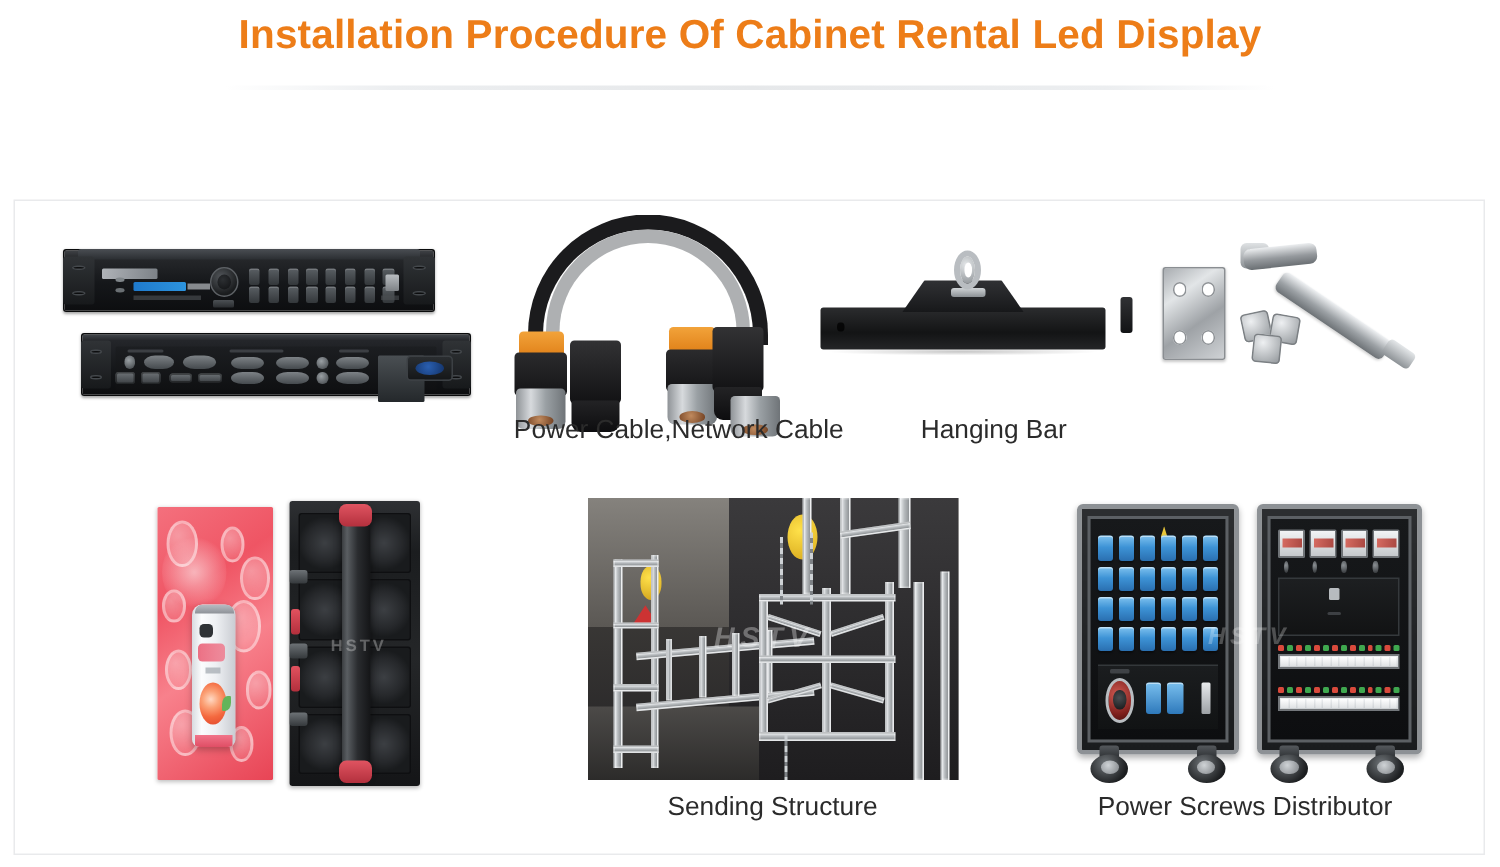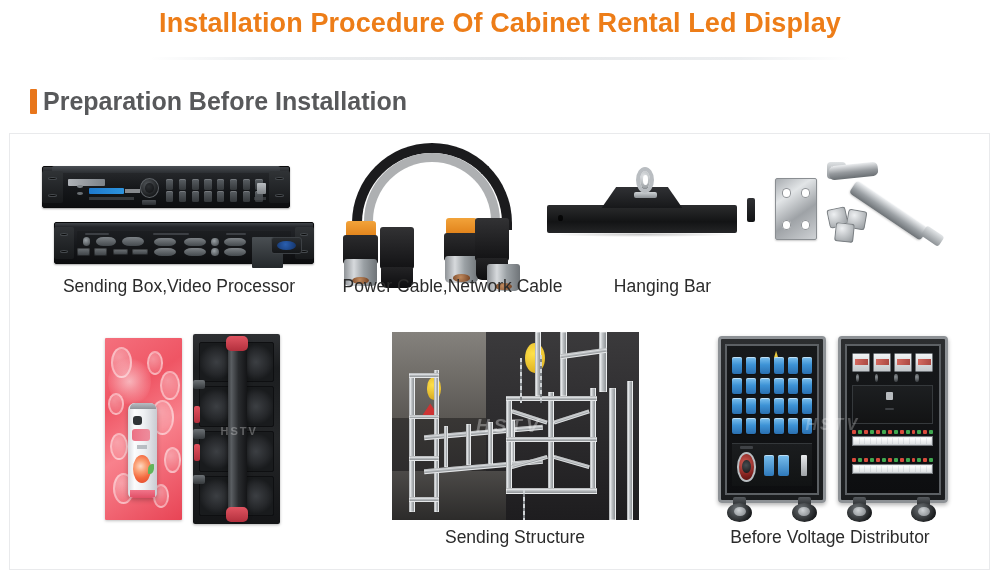--- a/index.html
+++ b/index.html
@@ -318,24 +318,20 @@
     letter-spacing:3px;font-style:italic;}
 </style>
 </head>
 <body>
 
 <div class="page">
 
   <div class="main-title">Installation Procedure Of Cabinet Rental Led Display</div>
   <div class="title-rule"></div>
 
-  <div class="section-head">
-    <div class="section-bar"></div>
-    <div class="section-title">Preparation Before Installation</div>
-  </div>
 
   <div class="frame">
 
     <div class="row row-1">
 
       <div class="cell" style="left:24px;top:0;width:290px;height:185px;">
         <div class="art vp" style="left:8px;top:32px;width:248px;height:42px;">
           <div class="vp-body"></div>
           <div class="vp-top"></div>
           <div class="vp-ear l">
@@ -406,21 +402,20 @@
           <div class="vpb-dport" style="left:65.5%;top:38%;width:8.5%;height:20%;"></div>
           <div class="vpb-dport" style="left:65.5%;top:62%;width:8.5%;height:18%;"></div>
           <div class="vpb-rj" style="left:76%;top:36%;width:9%;height:42%;">
             <span></span>
               <span></span>
               <span></span>
               <span></span>
           </div>
           <div class="vpb-power"></div>
         </div>
-        <div class="cap" style="left:0;top:142px;width:290px;">Sending Box,Video Processor</div>
       </div>
 
       <div class="cell" style="left:315px;top:0;width:255px;height:185px;">
         <div class="art pc" style="left:12px;top:6px;width:190px;height:140px;">
           <div class="pc-loop"></div>
           <div class="pc-loop2"></div>
           <div class="conn" style="left:3%;top:58%;">
             <div class="orange"></div>
               <div class="blk"></div>
               <div class="steel"></div>
@@ -716,17 +711,17 @@
             <div class="fork"></div>
               <div class="tire"></div>
           </div>
           <div class="wheel" style="left:84%;">
             <div class="fork"></div>
               <div class="tire"></div>
           </div>
 
           <div class="pd-wm" style="left:38%;top:44%;">HSTV</div>
         </div>
-        <div class="cap" style="left:0;top:203px;width:320px;">Before Voltage Distributor</div>
+        <div class="cap" style="left:0;top:203px;width:320px;">Power Screws Distributor</div>
       </div>
     </div>
   </div>
 </div>
 
 </body></html>

